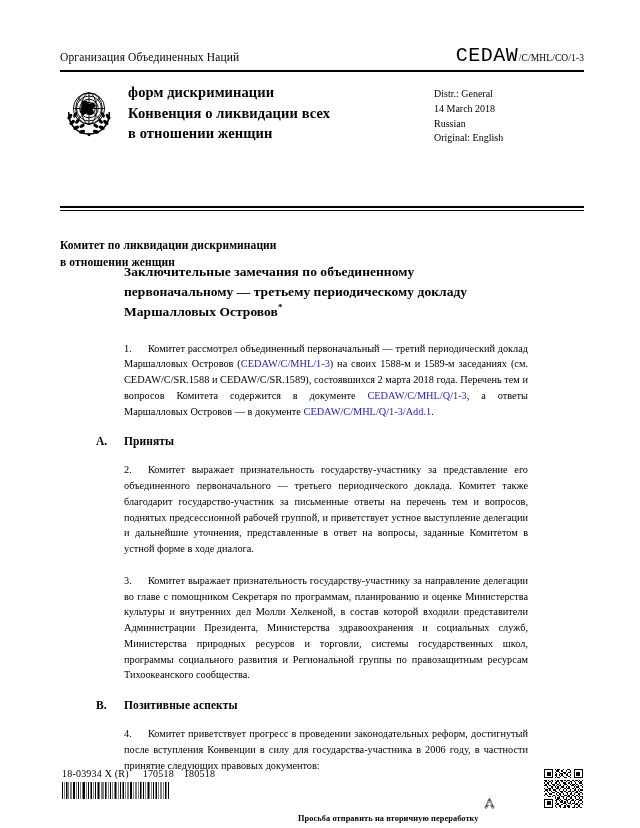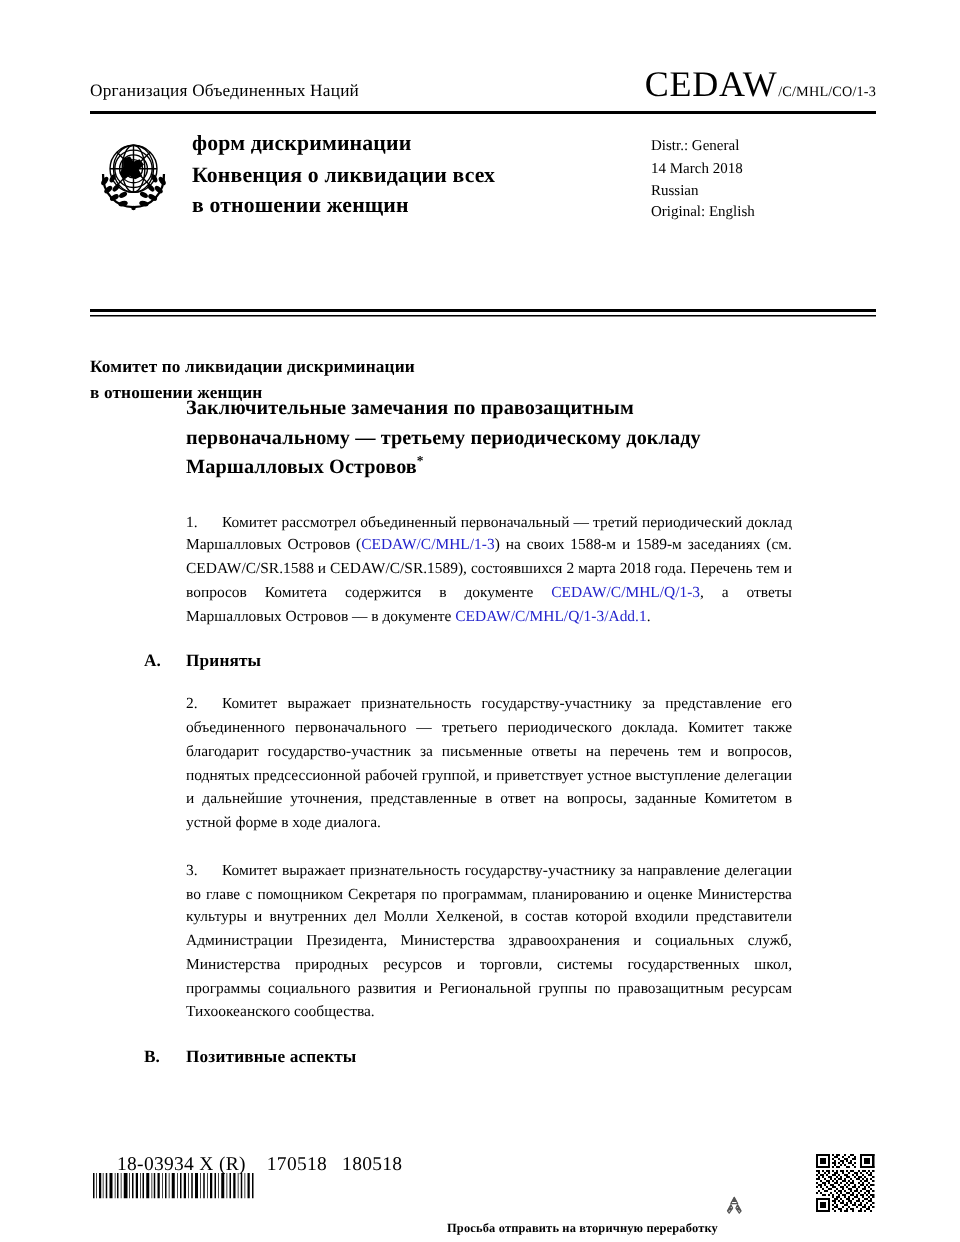--- a/index.html
+++ b/index.html
@@ -37,22 +37,23 @@
     font-size: 11.5px;
     letter-spacing: 0.15px;
     white-space: nowrap;
   }
   .symbol-block {
     display: flex;
     align-items: baseline;
     white-space: nowrap;
   }
   .symbol-main {
-    font-size: 24px;
+    font-size: 20px;
     letter-spacing: 0.5px;
+    font-family: Liberation Mono, monospace;
   }
   .symbol-suffix {
     font-size: 9.5px;
     letter-spacing: 0.1px;
     padding-left: 0.5px;
   }
   .rule-thick {
     border-top: 2.2px solid #000;
     width: 100%;
   }
@@ -183,23 +184,23 @@
   
   .footer {
     position: absolute;
     left: 60px;
     top: 768px;
     width: 524px;
     height: 48px;
   }
   .job-number {
     position: absolute;
-    left: 18px;
+    left: 2px;
     top: 0;
-    font-size: 13px;
+    font-size: 10px;
     letter-spacing: 0.2px;
     white-space: nowrap;
   }
   .job-number .gap1 { display: inline-block; width: 14px; }
   .job-number .gap2 { display: inline-block; width: 10px; }
   .barcode {
     position: absolute;
     left: 2px;
     top: 14px;
     width: 108px;
@@ -309,41 +310,42 @@
     <div class="committee-rule-thin"></div>
     <div class="committee-name">
       <div>Комитет по ликвидации дискриминации</div>
       <div>в отношении женщин</div>
     </div>
   </div>
 
   <div class="body-col">
 
     <h1 class="doc-title">
-      <span>Заключительные замечания по правозащитным</span><br>
+      <span>Заключительные замечания по объединенному</span><br>
       <span>первоначальному — третьему периодическому докладу</span><br>
       <span>Маршалловых Островов</span><span class="fn-ref">*</span>
     </h1>
 
     <p class="para"><span class="num">1.</span><span>Комитет рассмотрел объединенный первоначальный — третий периодический доклад Маршалловых Островов (</span><span class="doclink">CEDAW/C/MHL/1-3</span><span>) на своих 1588-м и 1589-м заседаниях (см. CEDAW/C/SR.1588 и CEDAW/C/SR.1589), состоявшихся 2 марта 2018 года. Перечень тем и вопросов Комитета содержится в документе </span><span class="doclink">CEDAW/C/MHL/Q/1-3</span><span>, а ответы Маршалловых Островов — в документе </span><span class="doclink">CEDAW/C/MHL/Q/1-3/Add.1</span><span>.</span></p>
 
     <div class="section-head">
       <div class="section-letter">A.</div>
       <div class="section-title">Приняты</div>
     </div>
 
     <p class="para"><span class="num">2.</span><span>Комитет выражает признательность государству-участнику за представление его объединенного первоначального — третьего периодического доклада. Комитет также благодарит государство-участник за письменные ответы на перечень тем и вопросов, поднятых предсессионной рабочей группой, и приветствует устное выступление делегации и дальнейшие уточнения, представленные в ответ на вопросы, заданные Комитетом в устной форме в ходе диалога.</span></p>
 
     <p class="para"><span class="num">3.</span><span>Комитет выражает признательность государству-участнику за направление делегации во главе с помощником Секретаря по программам, планированию и оценке Министерства культуры и внутренних дел Молли Хелкеной, в состав которой входили представители Администрации Президента, Министерства здравоохранения и социальных служб, Министерства природных ресурсов и торговли, системы государственных школ, программы социального развития и Региональной группы по правозащитным ресурсам Тихоокеанского сообщества.</span></p>
 
     <div class="section-head">
       <div class="section-letter">B.</div>
       <div class="section-title">Позитивные аспекты</div>
     </div>
 
+    <p class="para"><span class="num">4.</span><span>Комитет приветствует прогресс в проведении законодательных реформ, достигнутый после вступления Конвенции в силу для государства-участника в 2006 году, в частности принятие следующих правовых документов:</span></p>
 
   </div>
 
 
   <div class="footer">
     <div class="job-number"><span>18-03934 X (R)</span><span class="gap1"></span><span>170518</span><span class="gap2"></span><span>180518</span></div>
 
     <svg class="barcode" viewBox="0 0 216 34" preserveAspectRatio="none">
       <g fill="#000">
         <rect x="0" y="0" width="2" height="34"></rect>

